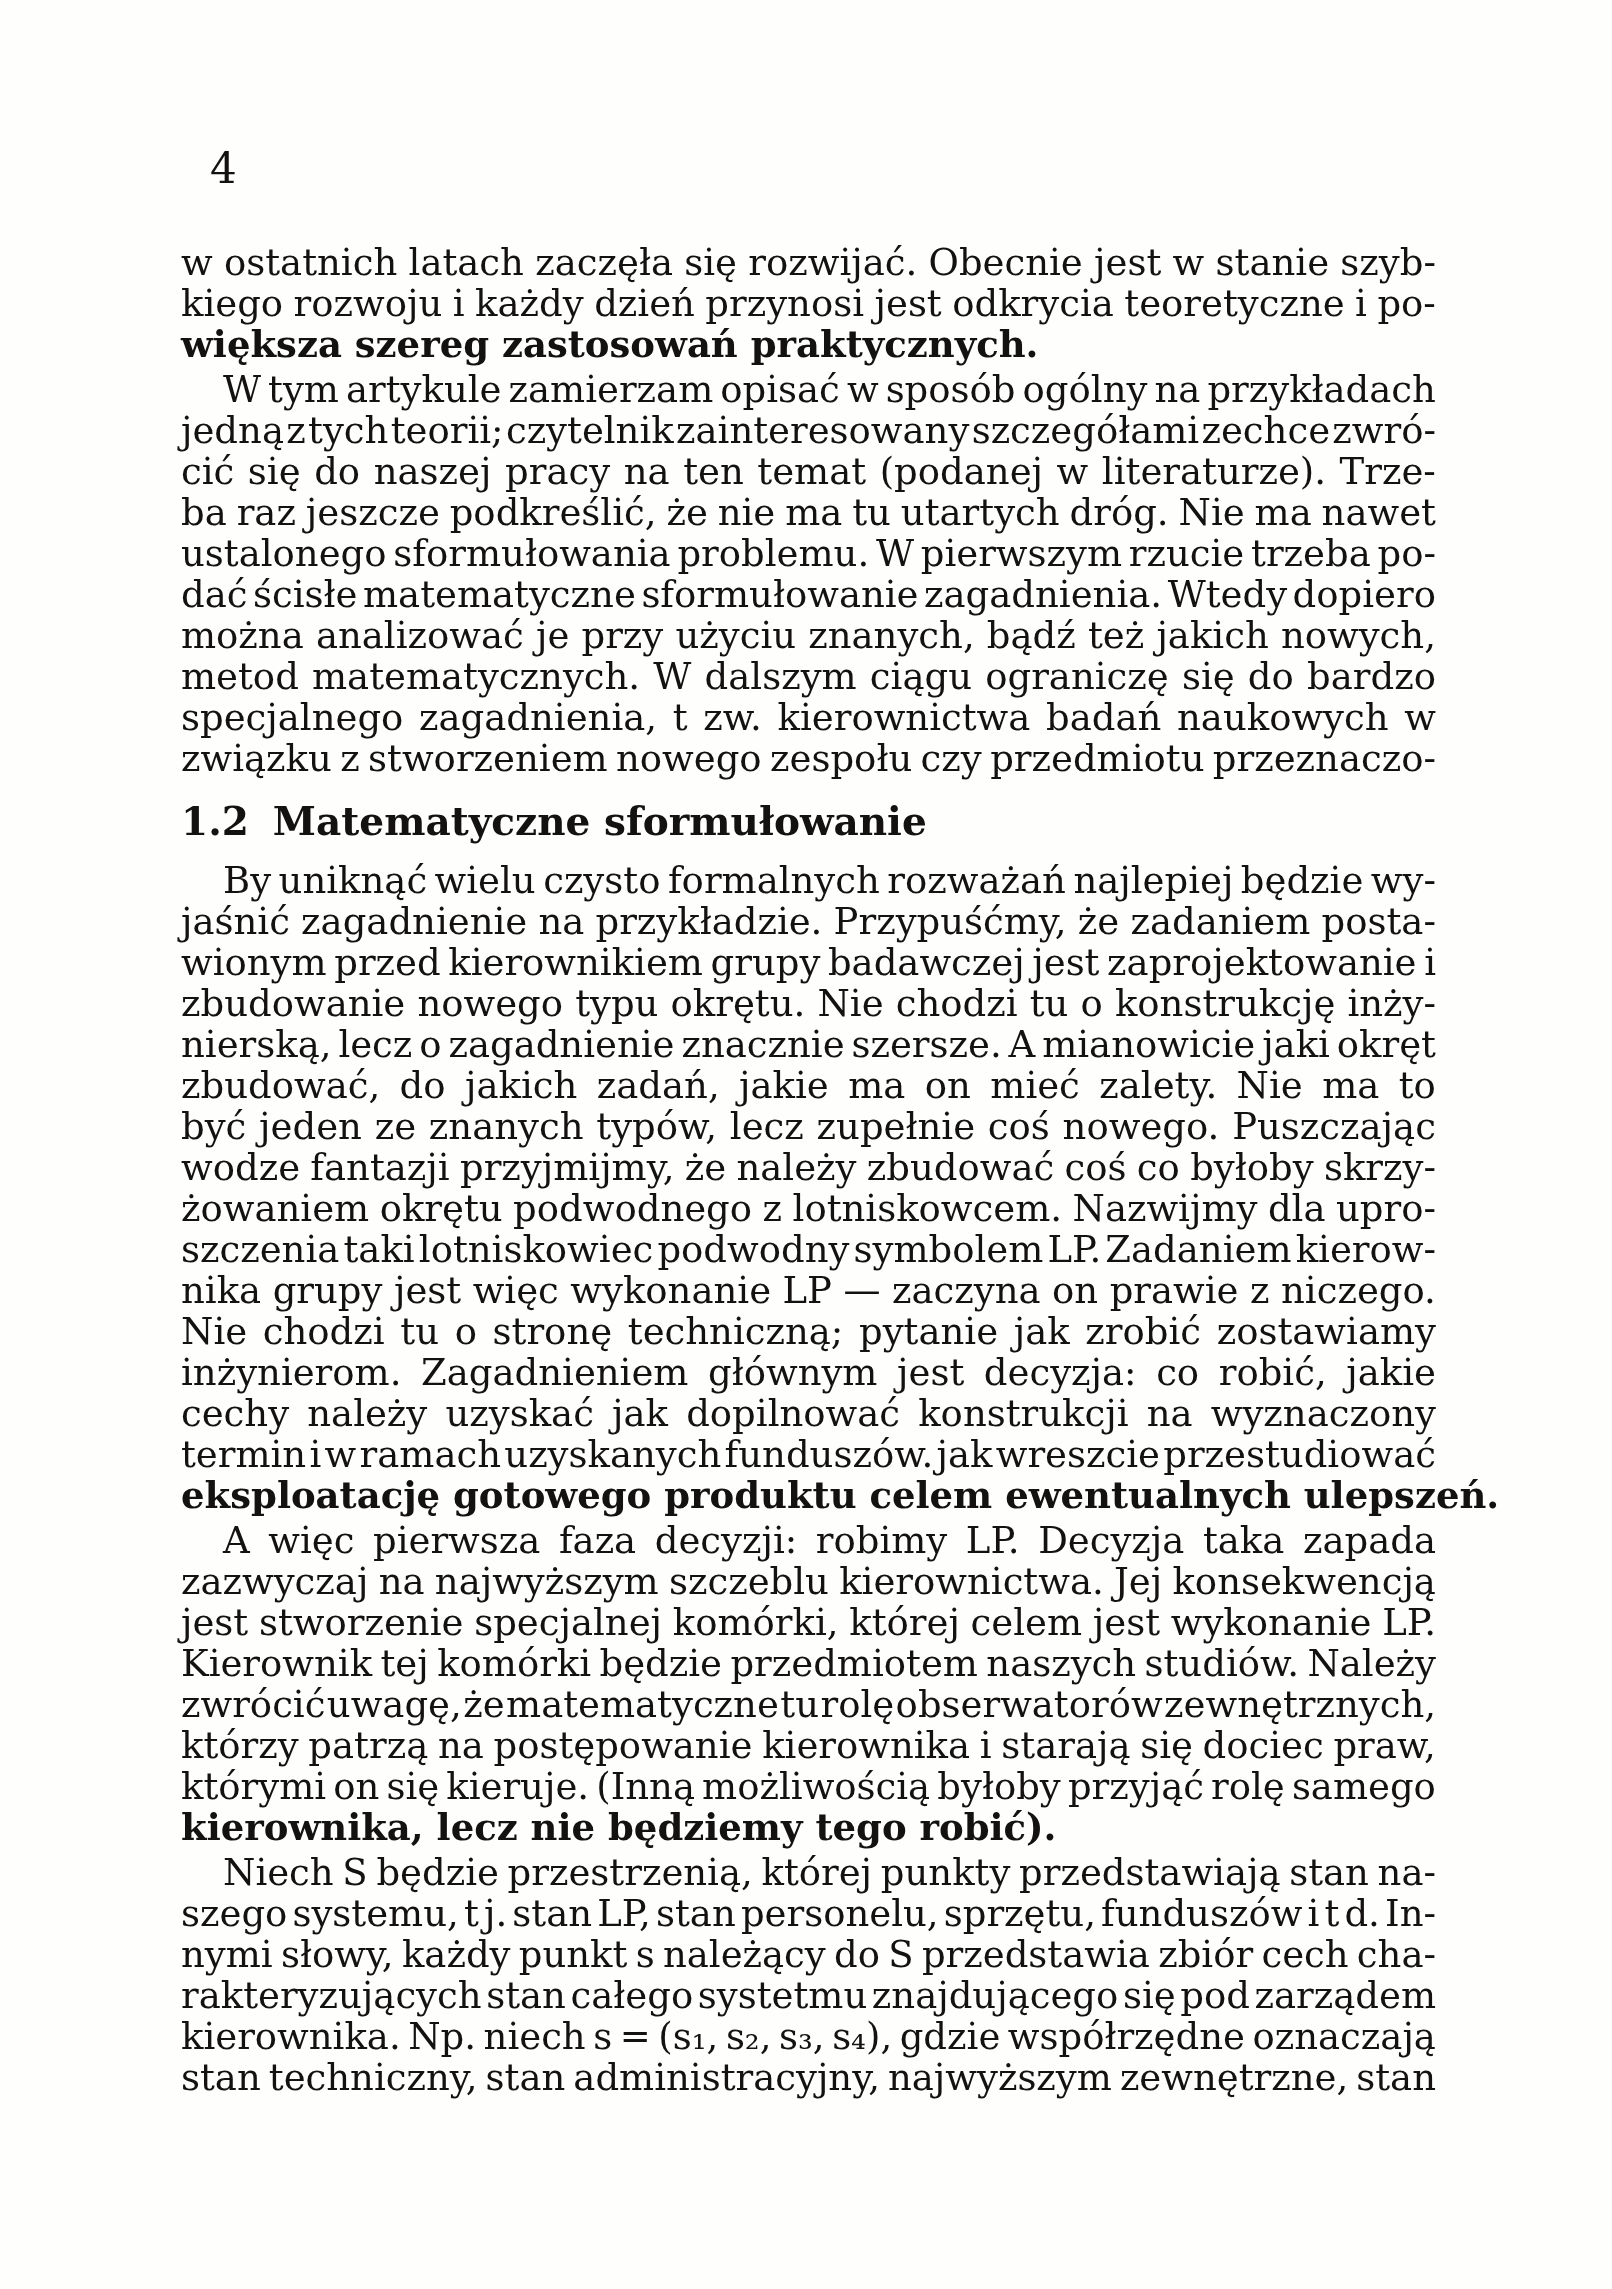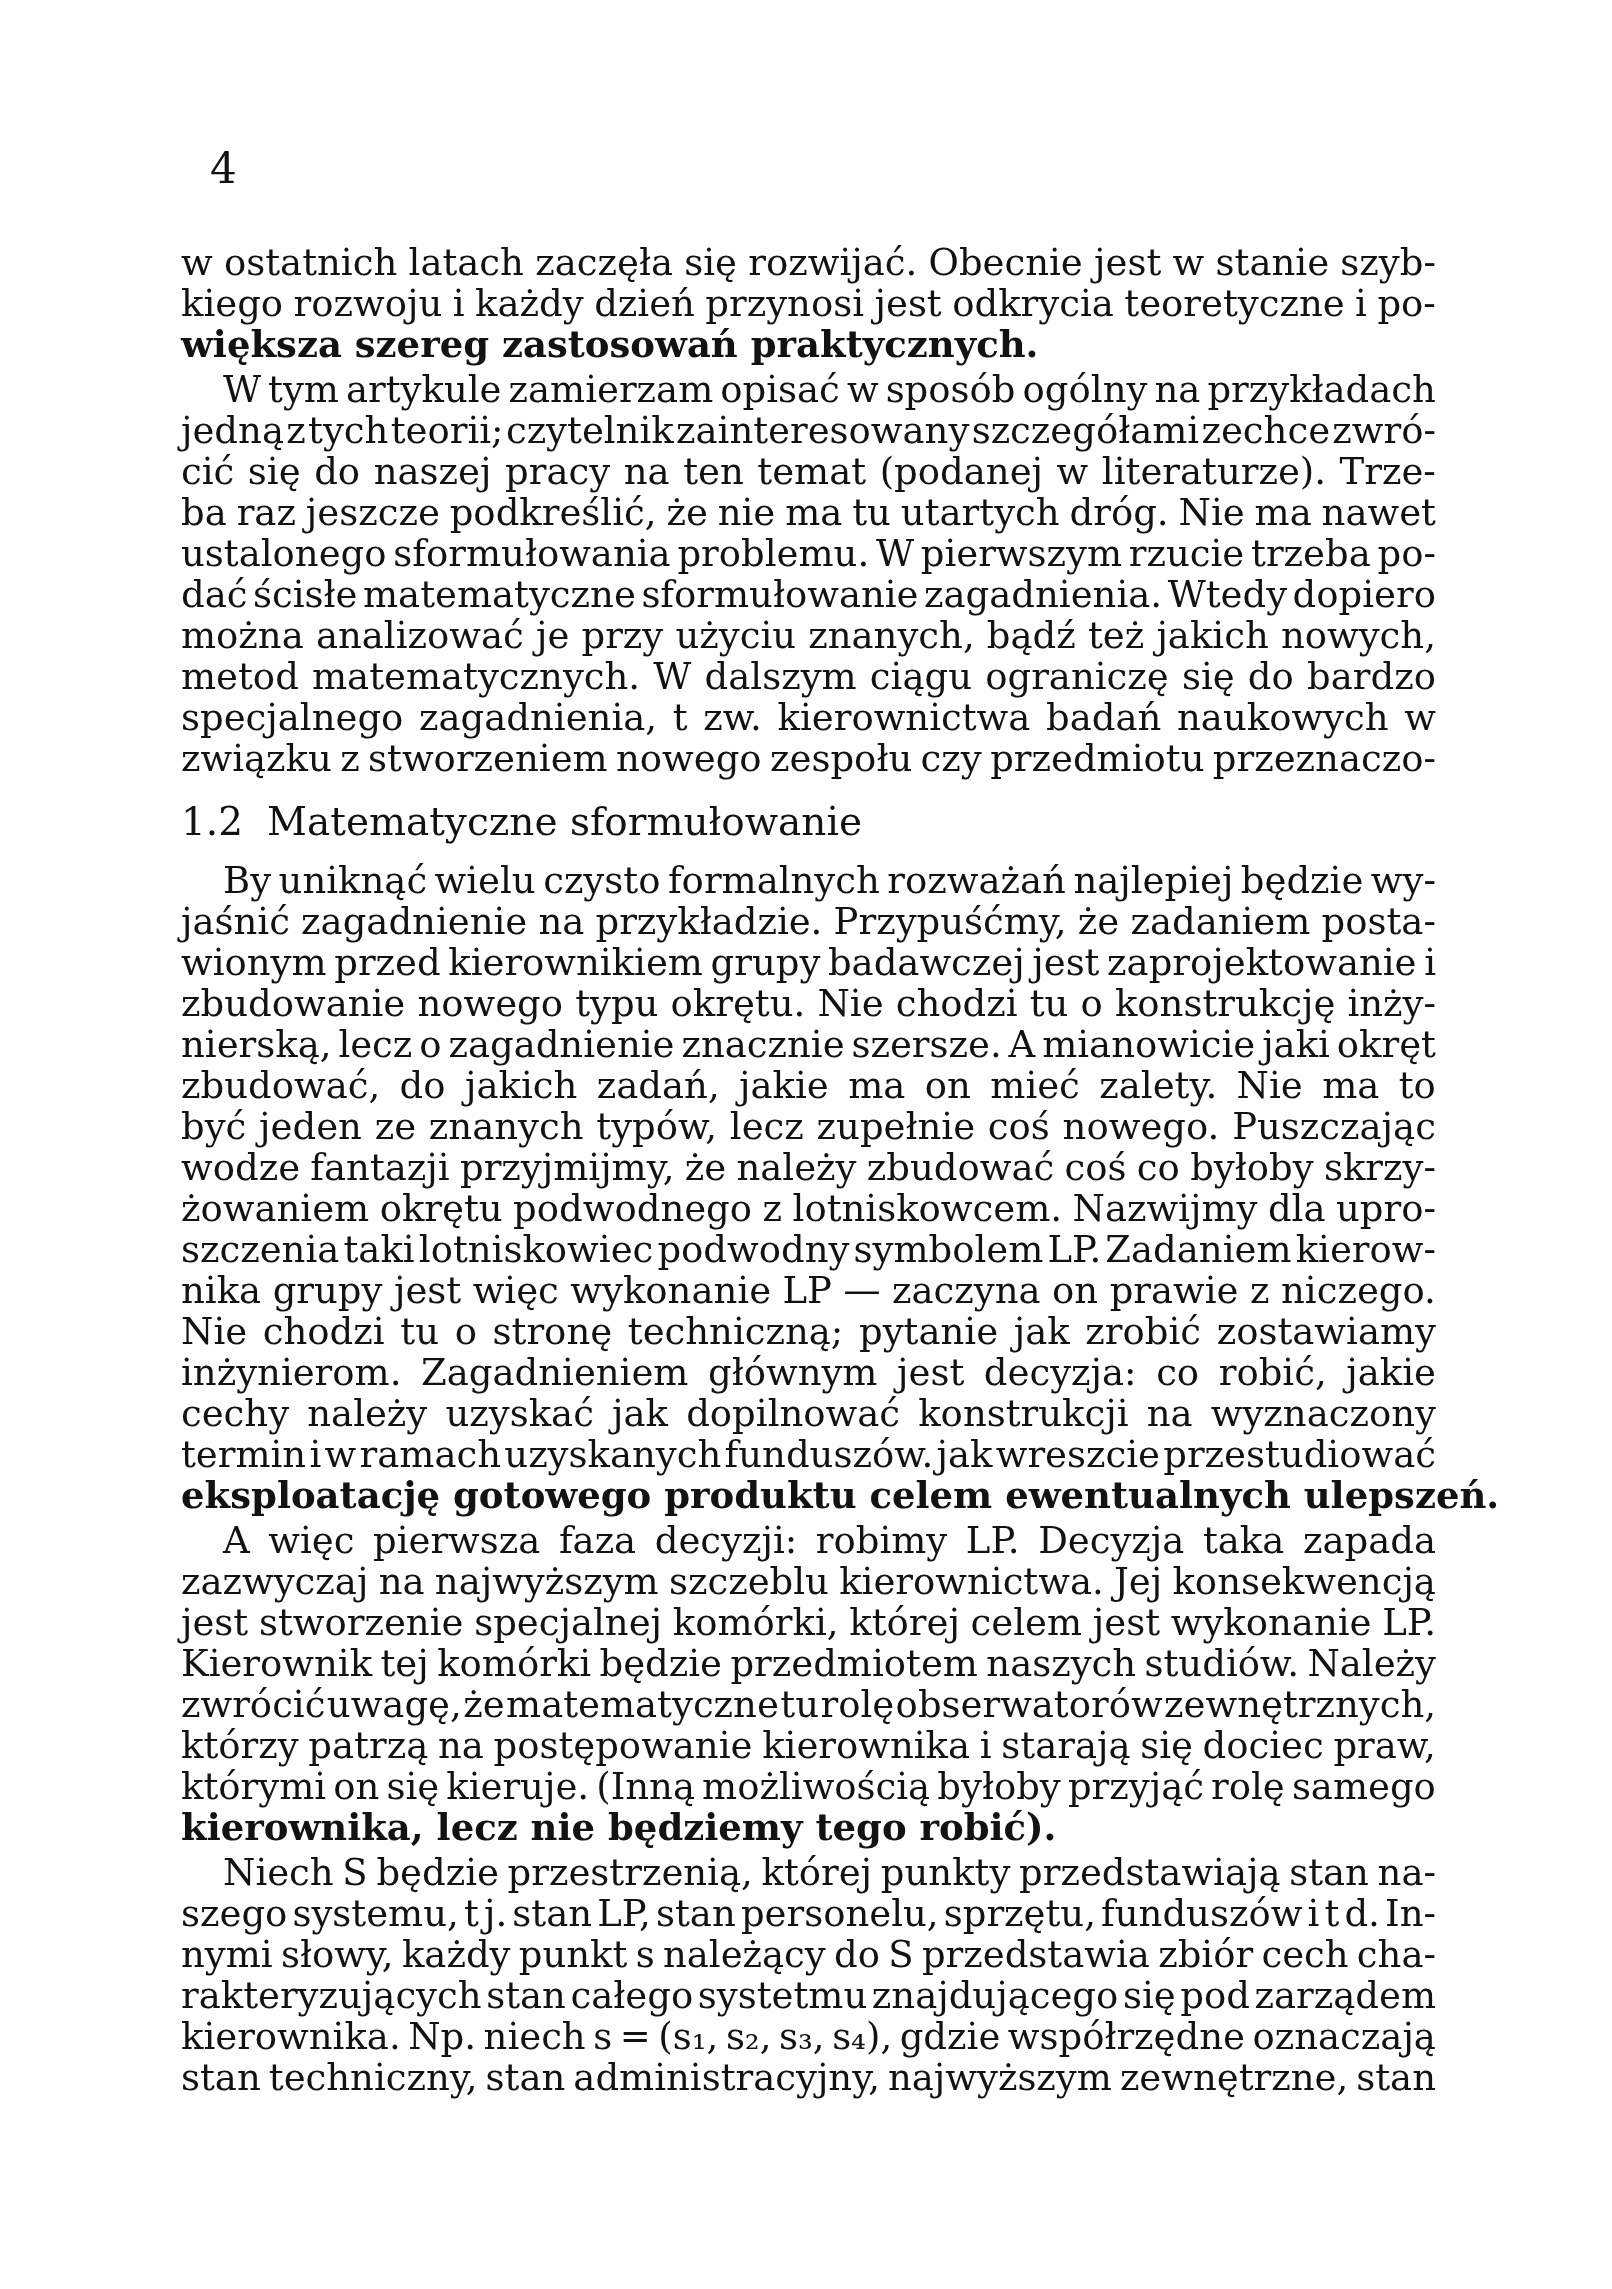--- a/index.html
+++ b/index.html
@@ -45,21 +45,21 @@
     align-items: baseline;
   }
   .line.just span { white-space: pre; }
   .line.plain { display: block; font-weight: bold; }
   .line.indent { padding-left: 42px; }
   .heading {
     display: flex;
     align-items: center;
     gap: 24px;
     margin: 22px 0 18.5px 0;
-    font-weight: normal;
+    font-weight: bold;
     font-size: 39px;
     height: 41px;
     white-space: nowrap;
   }
 </style>
 </head>
 <body>
 
 <div class="page">
   <div class="page-number">4</div>

